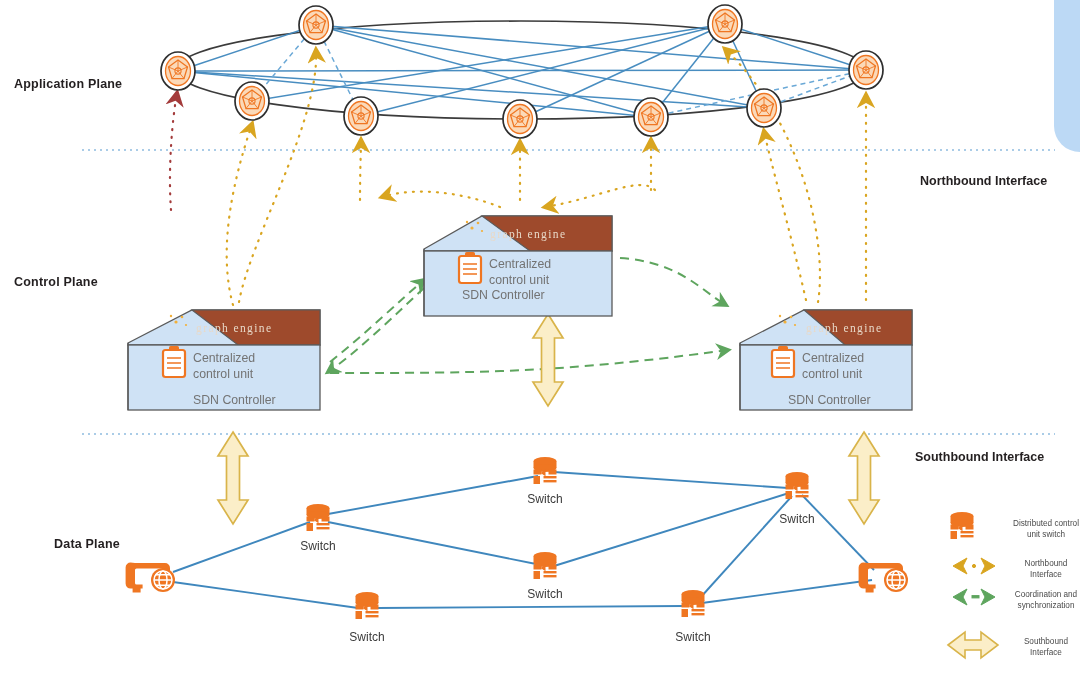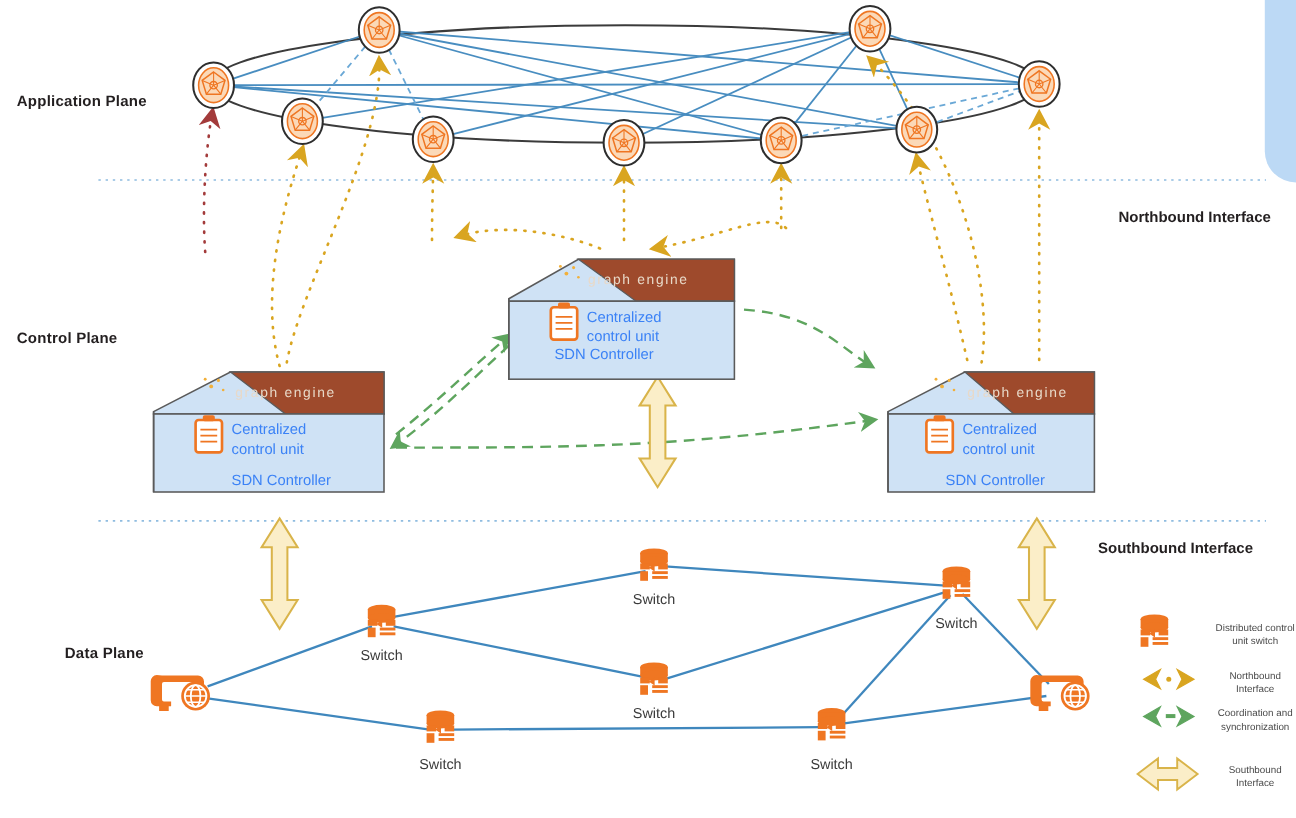--- a/index.html
+++ b/index.html
@@ -8,22 +8,22 @@
   #stage{position:relative;width:1080px;height:608px;background:#fff;border-radius:13px;}
   svg.layer{position:absolute;left:0;top:0;width:1080px;height:682px;}
   .plane-label{position:absolute;font-weight:bold;font-size:12.5px;color:#231f20;
                letter-spacing:.2px;white-space:nowrap;}
   .iface-label{position:absolute;font-weight:bold;font-size:12.5px;color:#231f20;
                white-space:nowrap;}
   .node-label{position:absolute;font-size:12px;color:#3a3a3a;white-space:nowrap;
               text-align:center;}
   .legend-text{position:absolute;font-size:8.2px;color:#4a4a4a;line-height:1.35;
                text-align:center;width:92px;}
-  .ctrl-text{position:absolute;font-size:12.3px;color:#3b82f6;white-space:nowrap;}
-  .ge-text{position:absolute;font-family:Liberation Sans, sans-serif;
+  .ctrl-text{position:absolute;font-size:12.3px;color:#737373;white-space:nowrap;}
+  .ge-text{position:absolute;font-family:Liberation Serif, serif;
            font-size:11.5px;color:#e8d9c8;letter-spacing:1.4px;white-space:nowrap;}
   .corner-panel{position:absolute;background:#bcd9f5;border-bottom-left-radius:26px;}
 </style>
 </head>
 <body>
 
 <div id="stage">
 
   <div class="corner-panel" style="right:0;top:0;width:26px;height:152px;"></div>
 
@@ -265,21 +265,21 @@
     <g>
       <path d="M948,645 L965,632 L965,640 L981,640 L981,632 L998,645 L981,658
                L981,650 L965,650 L965,658 Z" fill="#fbeec8" stroke="#d9b44a" stroke-width="1.6"></path>
     </g>
   </svg>
 
   <div class="plane-label" style="left:14px;top:77px;">Application Plane</div>
   <div class="plane-label" style="left:14px;top:275px;">Control Plane</div>
   <div class="plane-label" style="left:14px;top:537px;margin-left:40px;">Data Plane</div>
 
-  <div class="iface-label" style="left:920px;top:174px;margin-left:12px;">Northbound Interface</div>
+  <div class="iface-label" style="left:920px;top:174px;">Northbound Interface</div>
   <div class="iface-label" style="left:915px;top:450px;">Southbound Interface</div>
 
   <div class="ge-text" style="left:196px;top:322px;">graph engine</div>
   <div class="ctrl-text" style="left:193px;top:351px;">Centralized</div>
   <div class="ctrl-text" style="left:193px;top:367px;">control unit</div>
   <div class="ctrl-text" style="left:193px;top:393px;">SDN Controller</div>
 
   <div class="ge-text" style="left:490px;top:228px;">graph engine</div>
   <div class="ctrl-text" style="left:489px;top:257px;">Centralized</div>
   <div class="ctrl-text" style="left:489px;top:273px;">control unit</div>

